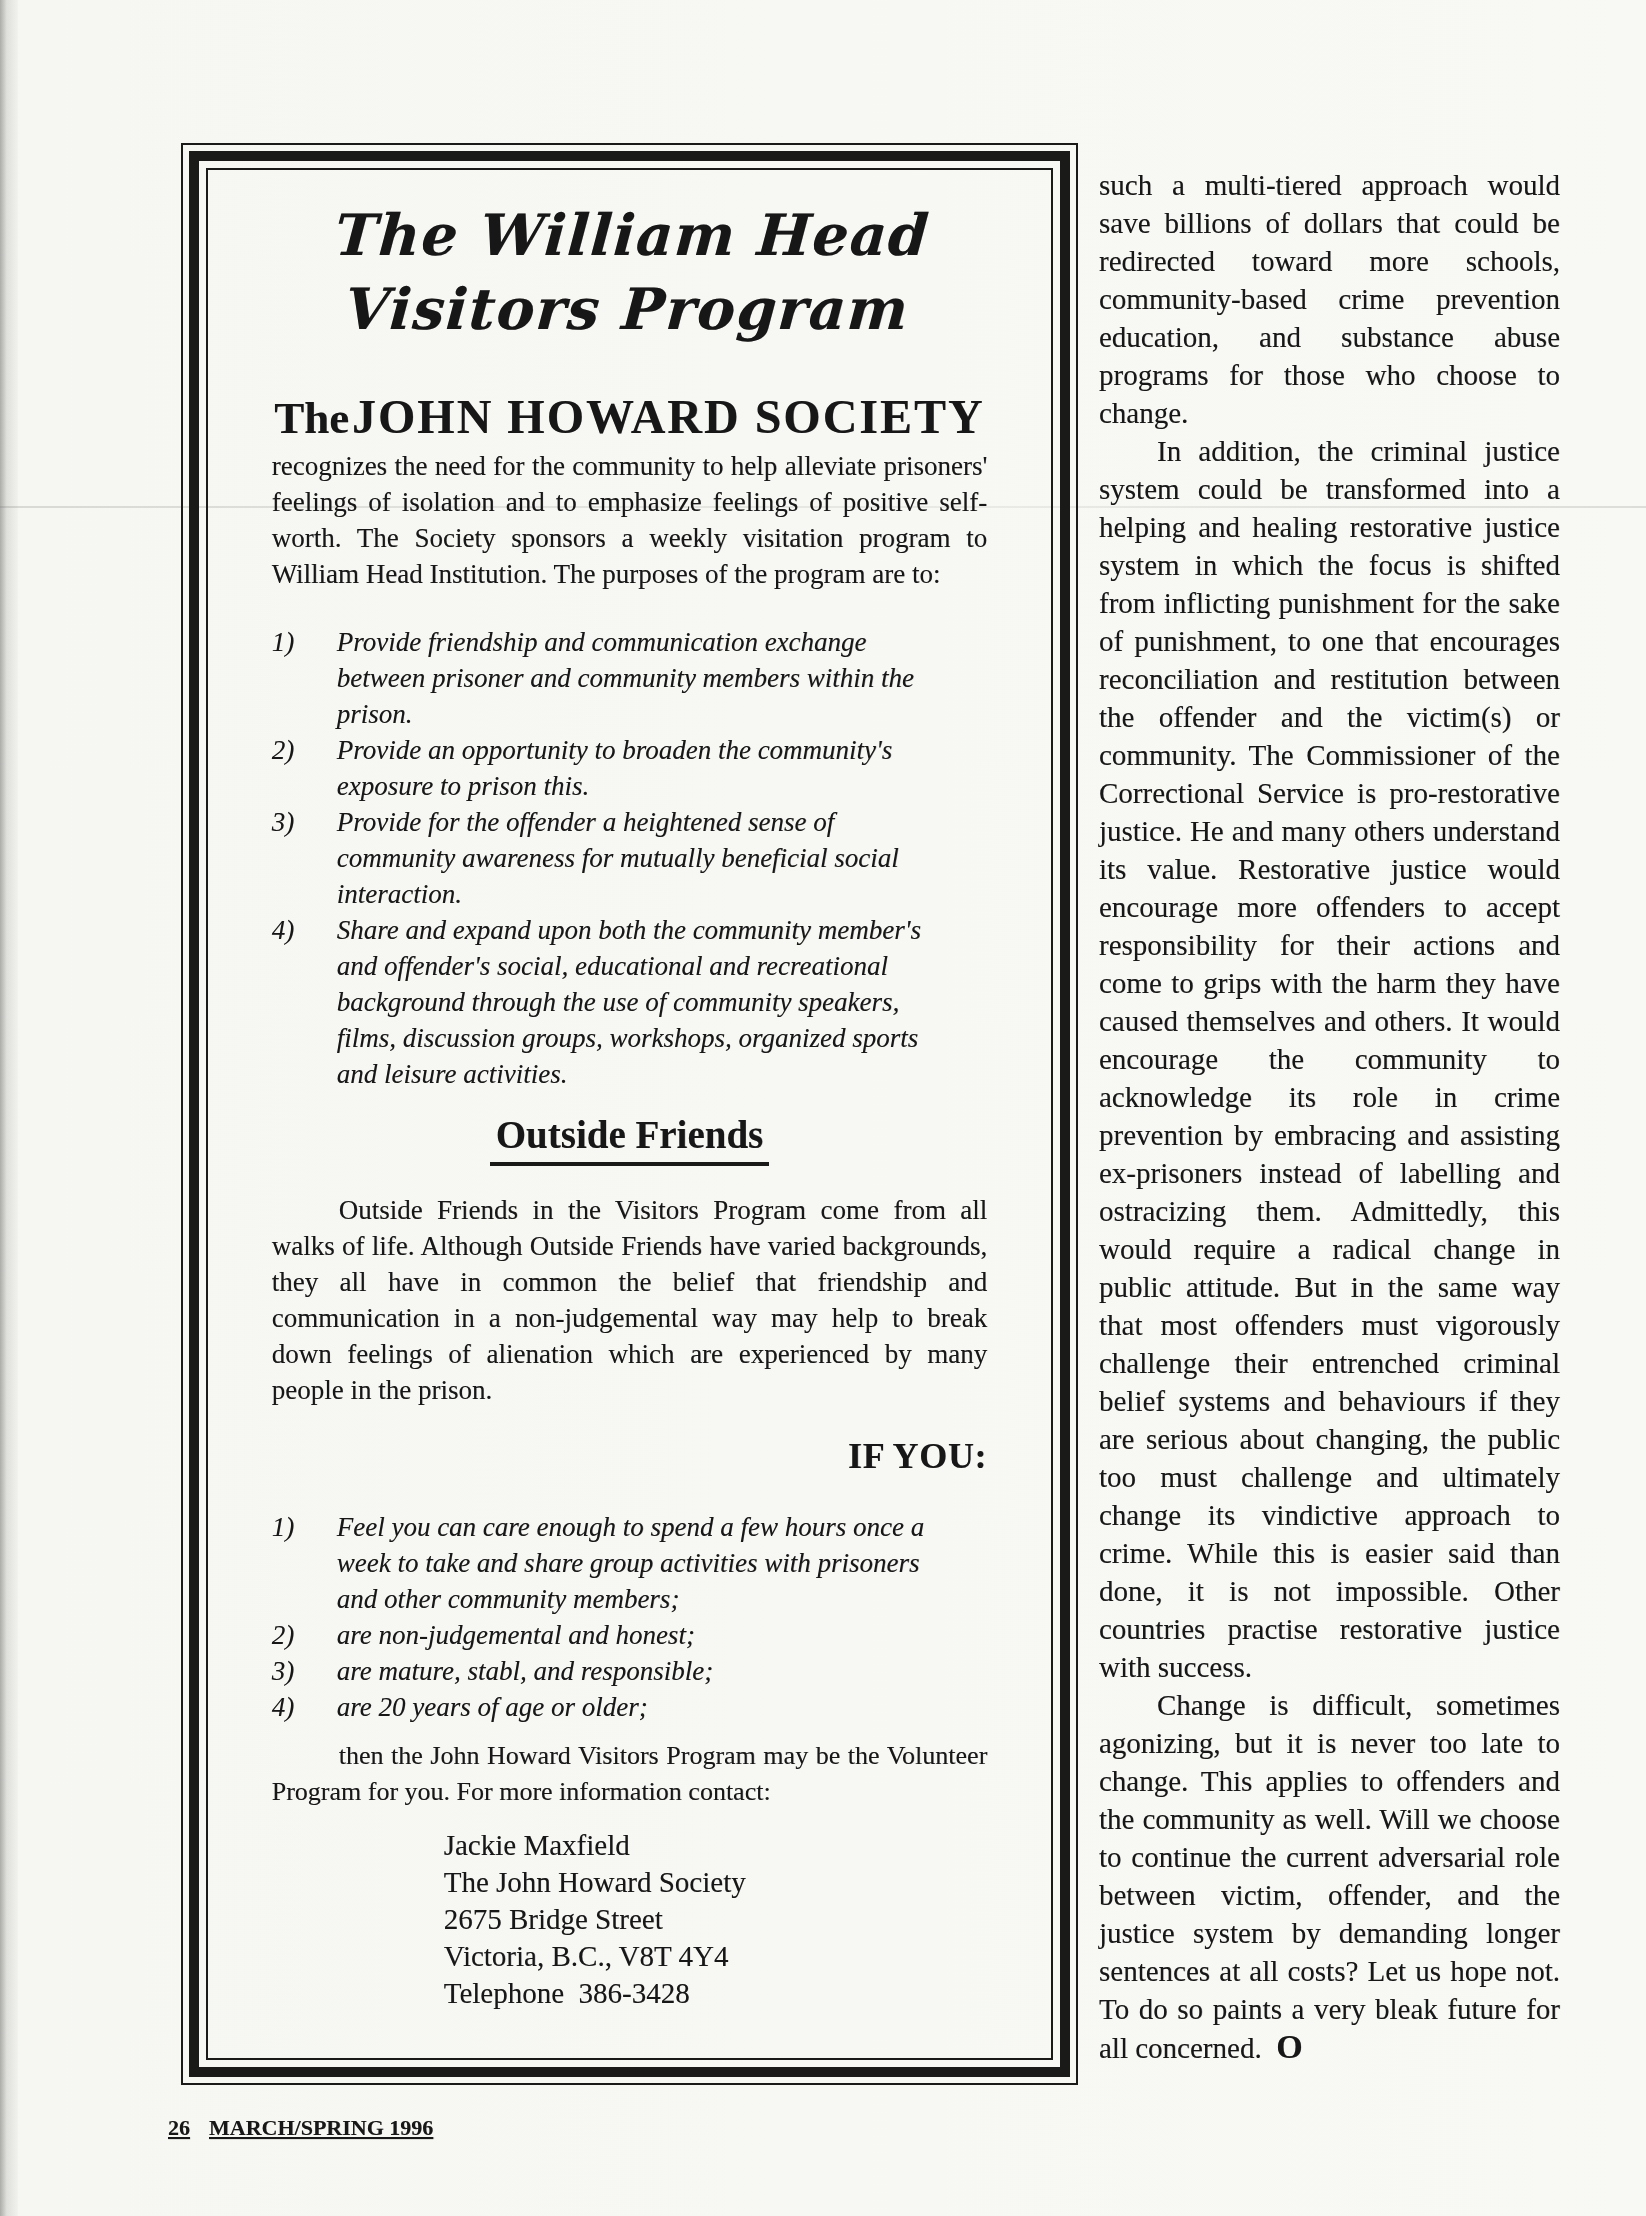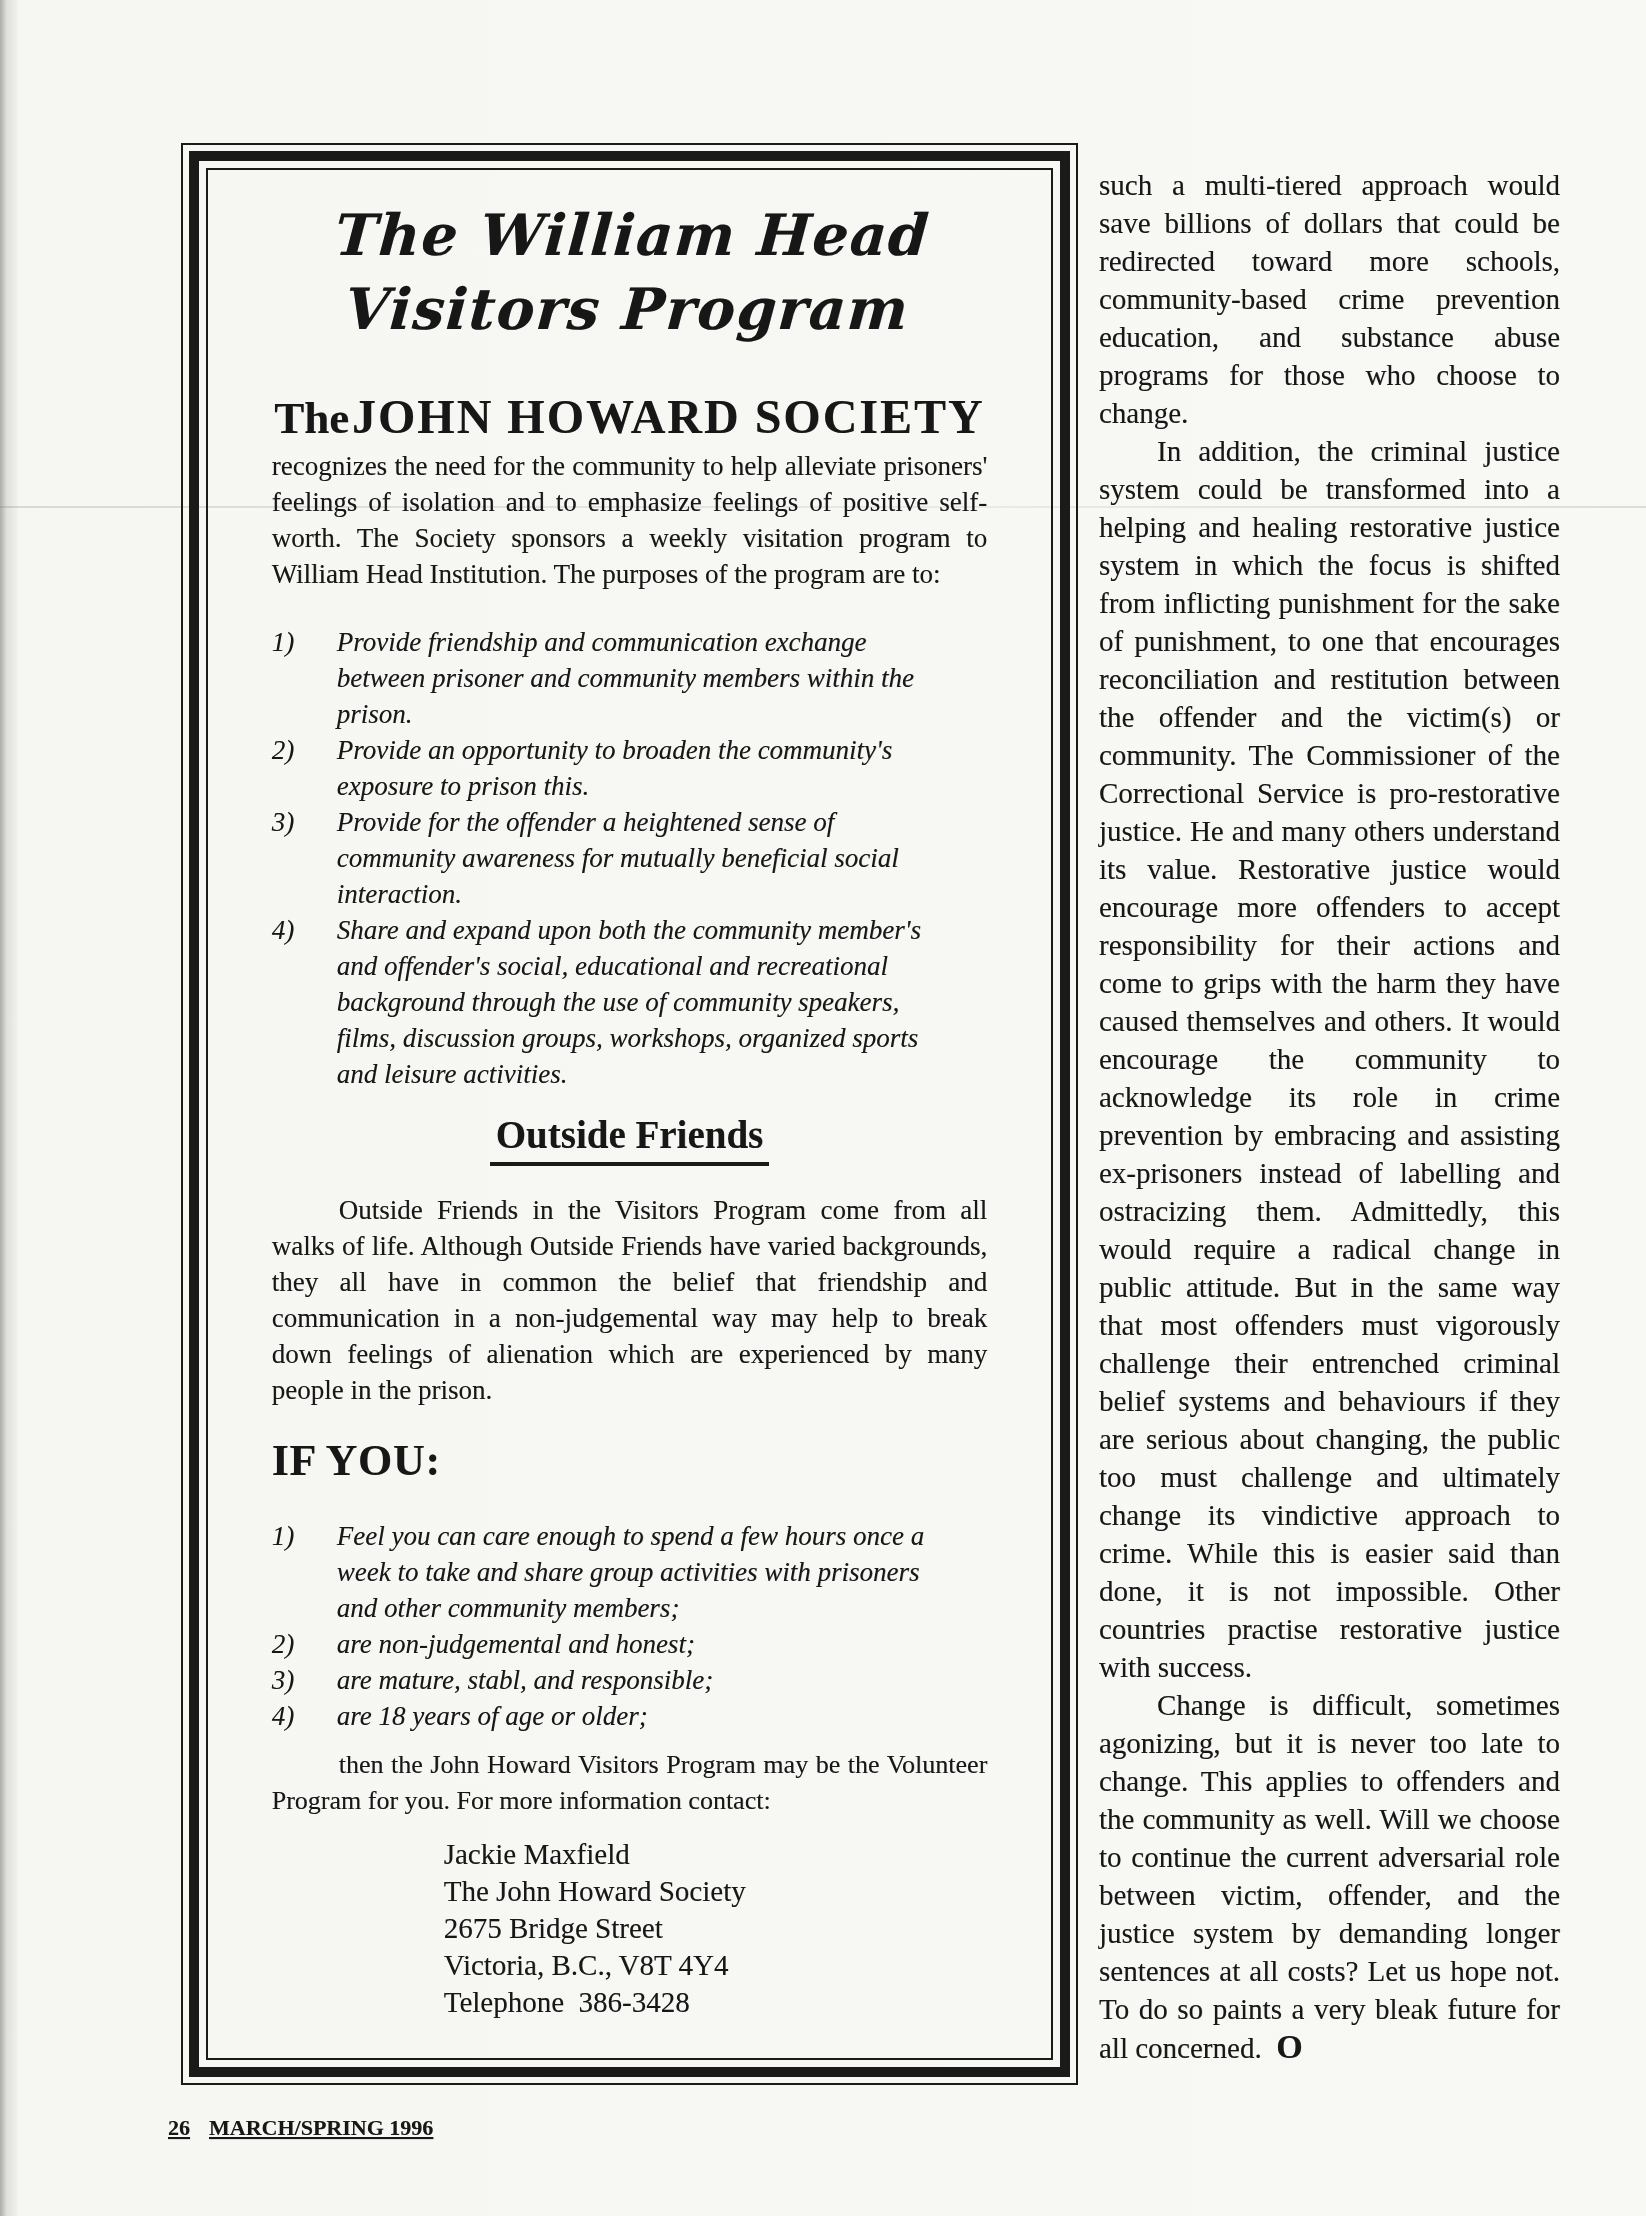--- a/index.html
+++ b/index.html
@@ -40,21 +40,21 @@
   .num-item{display:flex;}
   .num-item .num{flex:0 0 65px;}
   .num-item .itxt{flex:1 1 auto;padding-right:40px;}
 
   .of-heading-wrap{margin-top:20px;text-align:center;}
   .of-heading{display:inline-block;font-size:39px;font-weight:bold;
     border-bottom:4px solid #1a1a18;padding:0 5.4px 5.4px 5.4px;}
 
   .of-para{margin:25.6px 0 0 0;font-size:27px;line-height:36px;text-align:justify;text-indent:67px;}
 
-  .ifyou-heading{margin-top:27px;text-align:left;font-size:44px;font-weight:bold;letter-spacing:0.7px;}
+  .ifyou-heading{margin-top:27px;text-align:right;font-size:36px;font-weight:bold;letter-spacing:0.7px;}
 
   .closing-para{margin:13px 0 0 0;font-size:26px;line-height:36px;text-align:justify;text-indent:67px;}
 
   .contact{margin-top:17.5px;margin-left:172px;font-size:29px;line-height:37px;font-weight:normal;}
   .contact div{white-space:pre-wrap;}
 
   
   .right-col{position:absolute;left:1099px;top:166px;width:461px;
     font-size:29px;line-height:38px;text-align:justify;}
   .right-col p{margin:0;}
@@ -121,21 +121,21 @@
           <div class="num-item">
             <span class="num">2)</span>
             <span class="itxt">are non-judgemental and honest;</span>
           </div>
           <div class="num-item">
             <span class="num">3)</span>
             <span class="itxt">are mature, stabl, and responsible;</span>
           </div>
           <div class="num-item">
             <span class="num">4)</span>
-            <span class="itxt">are 18 years of age or older;</span>
+            <span class="itxt">are 20 years of age or older;</span>
           </div>
         </div>
 
         <p class="closing-para">then the John Howard Visitors Program may be the Volunteer Program for you. For more information contact:</p>
 
         <div class="contact">
           <div>Jackie Maxfield</div>
           <div>The John Howard Society</div>
           <div>2675 Bridge Street</div>
           <div>Victoria, B.C., V8T 4Y4</div>

